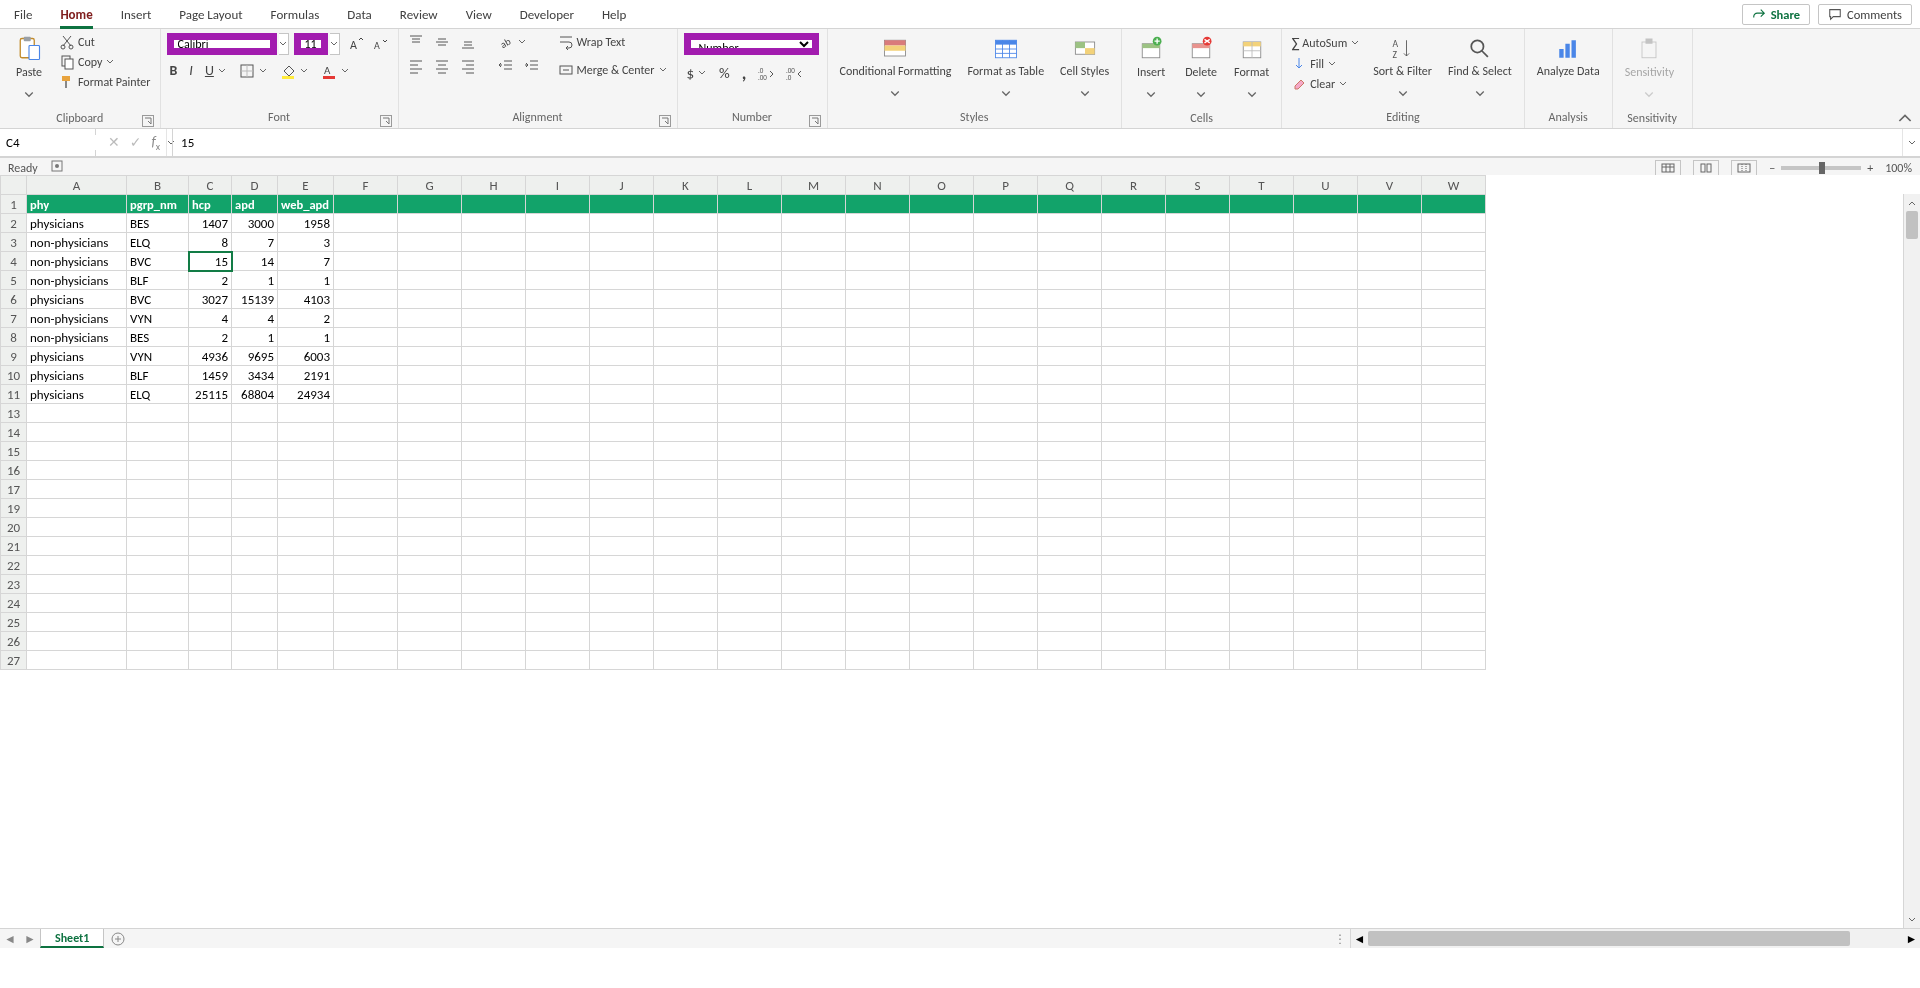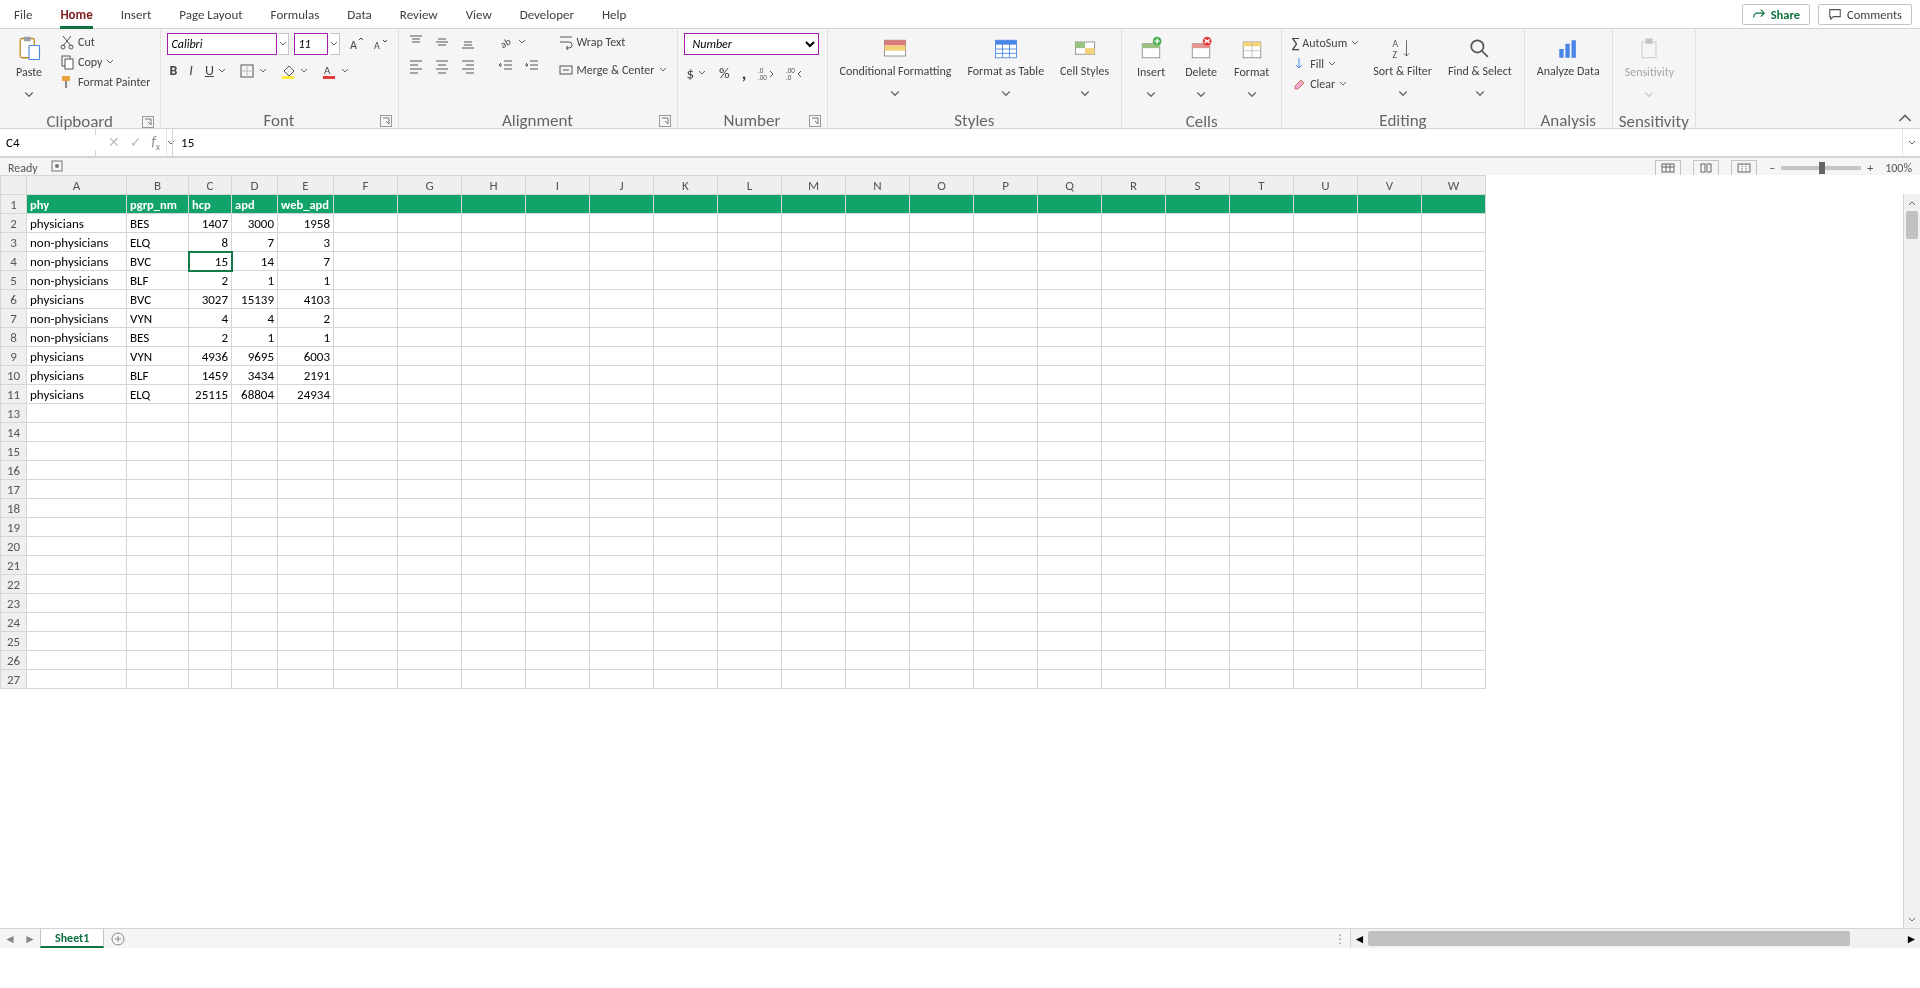--- a/index.html
+++ b/index.html
@@ -20,31 +20,31 @@
 
 
 .ribbon {
   display: flex; height: 100px; background: #f5f5f5; border-bottom: 1px solid #d4d4d4;
   position: relative;
 }
 .ribbon .grp {
   display: flex; flex-direction: column; padding: 4px 6px 0 6px; border-right: 1px solid #e1e1e1;
 }
 .ribbon .grp .body { flex: 1; display: flex; align-items: flex-start; gap: 4px; }
-.ribbon .grp .label { height: 18px; font-size: 17px; color: #666; text-align: center; position: relative; }
+.ribbon .grp .label { height: 18px; font-size: 12px; color: #666; text-align: center; position: relative; }
 .ribbon .grp .label .launcher { position: absolute; right: 0; bottom: 1px; width: 12px; height: 12px; border: 1px solid #9a9a9a; display: flex; align-items: center; justify-content: center; cursor: pointer; }
 .ribbon .grp .label .launcher svg { width: 8px; height: 8px; }
 .ribbon .btn { display: flex; align-items: center; gap: 3px; padding: 1px 3px; border-radius: 2px; cursor: pointer; }
 .ribbon .btn svg { flex-shrink: 0; }
 .ribbon .vcol { display: flex; flex-direction: column; gap: 2px; font-size: 12px; color: #444; }
 .ribbon .bigbtn { display: flex; flex-direction: column; align-items: center; justify-content: flex-start; gap: 2px; padding: 2px 6px; font-size: 12px; color: #444; min-width: 46px; cursor: pointer; text-align: center; }
 .ribbon .bigbtn svg { width: 28px; height: 28px; }
 .ribbon .collapse { position: absolute; right: 6px; bottom: 4px; width: 18px; height: 14px; cursor: pointer; }
 .ribbon select, .ribbon input.ctl {
-  height: 22px; border: 1px solid #a21caf; background: #fff; font-size: 12px; padding: 0 4px; font-style: italic;
+  height: 22px; border: 7px solid #a21caf; background: #fff; font-size: 12px; padding: 0 4px;
 }
 .dd { width: 10px; height: 22px; border: 1px solid #c5c5c5; border-left: none; background: #fff; display: inline-flex; align-items: center; justify-content: center; cursor: pointer; }
 .dd svg, .tri svg { width: 8px; height: 8px; }
 .tri { display: inline-flex; align-items: center; justify-content: center; width: 10px; cursor: pointer; }
 .row { display: flex; align-items: center; gap: 2px; }
 .smallicon { width: 16px; height: 16px; }
 
 
 .fxbar { display: flex; align-items: stretch; height: 28px; border-bottom: 1px solid #d4d4d4; background: #fff; }
 .fxbar .namebox { width: 96px; border-right: 1px solid #d4d4d4; display: flex; align-items: center; }
@@ -1088,46 +1088,20 @@
             <td></td>
             <td></td>
             <td></td>
             <td></td>
             <td></td>
             <td></td>
             <td></td>
             <td></td>
           </tr>
           <tr>
-            <th class="rowh">18</th>
-            <td></td>
-            <td></td>
-            <td></td>
-            <td></td>
-            <td></td>
-            <td></td>
-            <td></td>
-            <td></td>
-            <td></td>
-            <td></td>
-            <td></td>
-            <td></td>
-            <td></td>
-            <td></td>
-            <td></td>
-            <td></td>
-            <td></td>
-            <td></td>
-            <td></td>
-            <td></td>
-            <td></td>
-            <td></td>
-            <td></td>
-          </tr>
-          <tr>
             <th class="rowh">19</th>
             <td></td>
             <td></td>
             <td></td>
             <td></td>
             <td></td>
             <td></td>
             <td></td>
             <td></td>
             <td></td>

